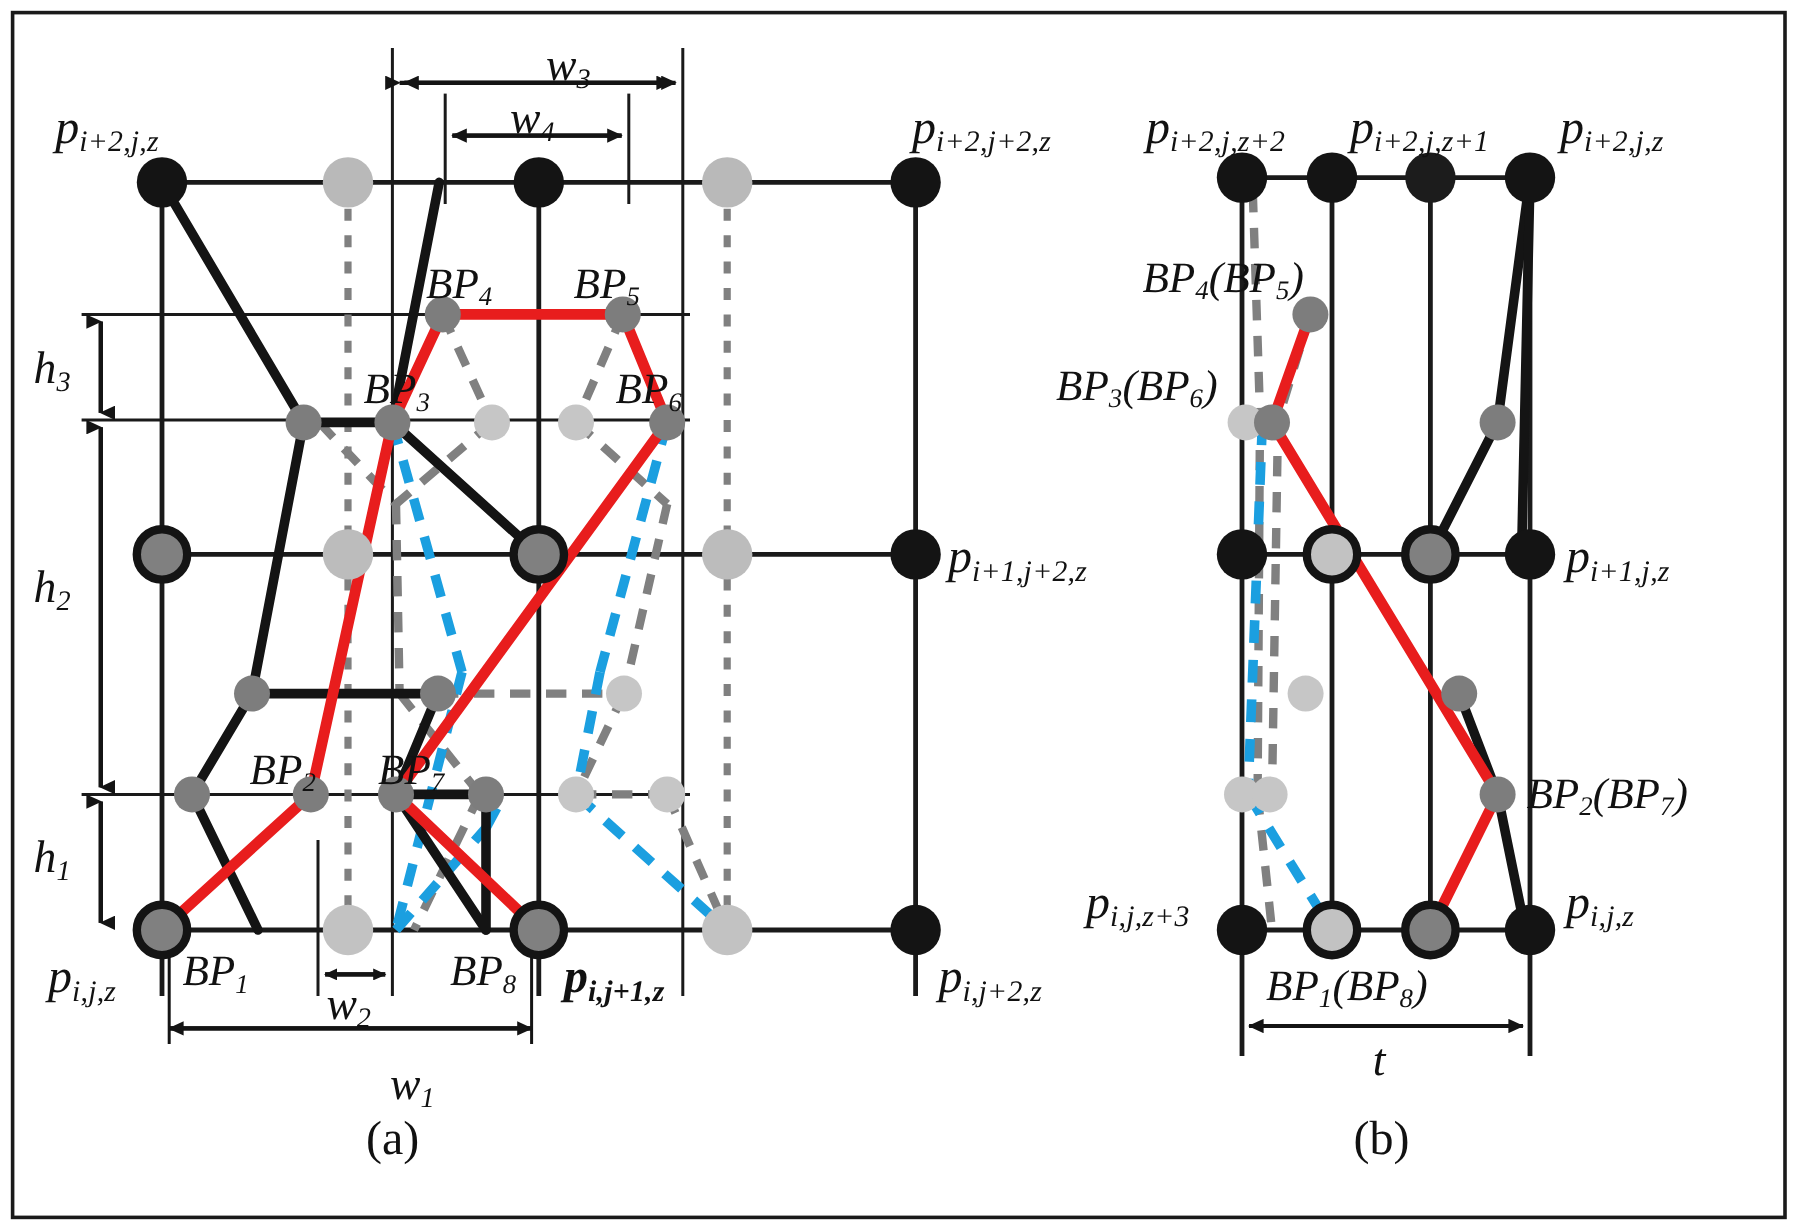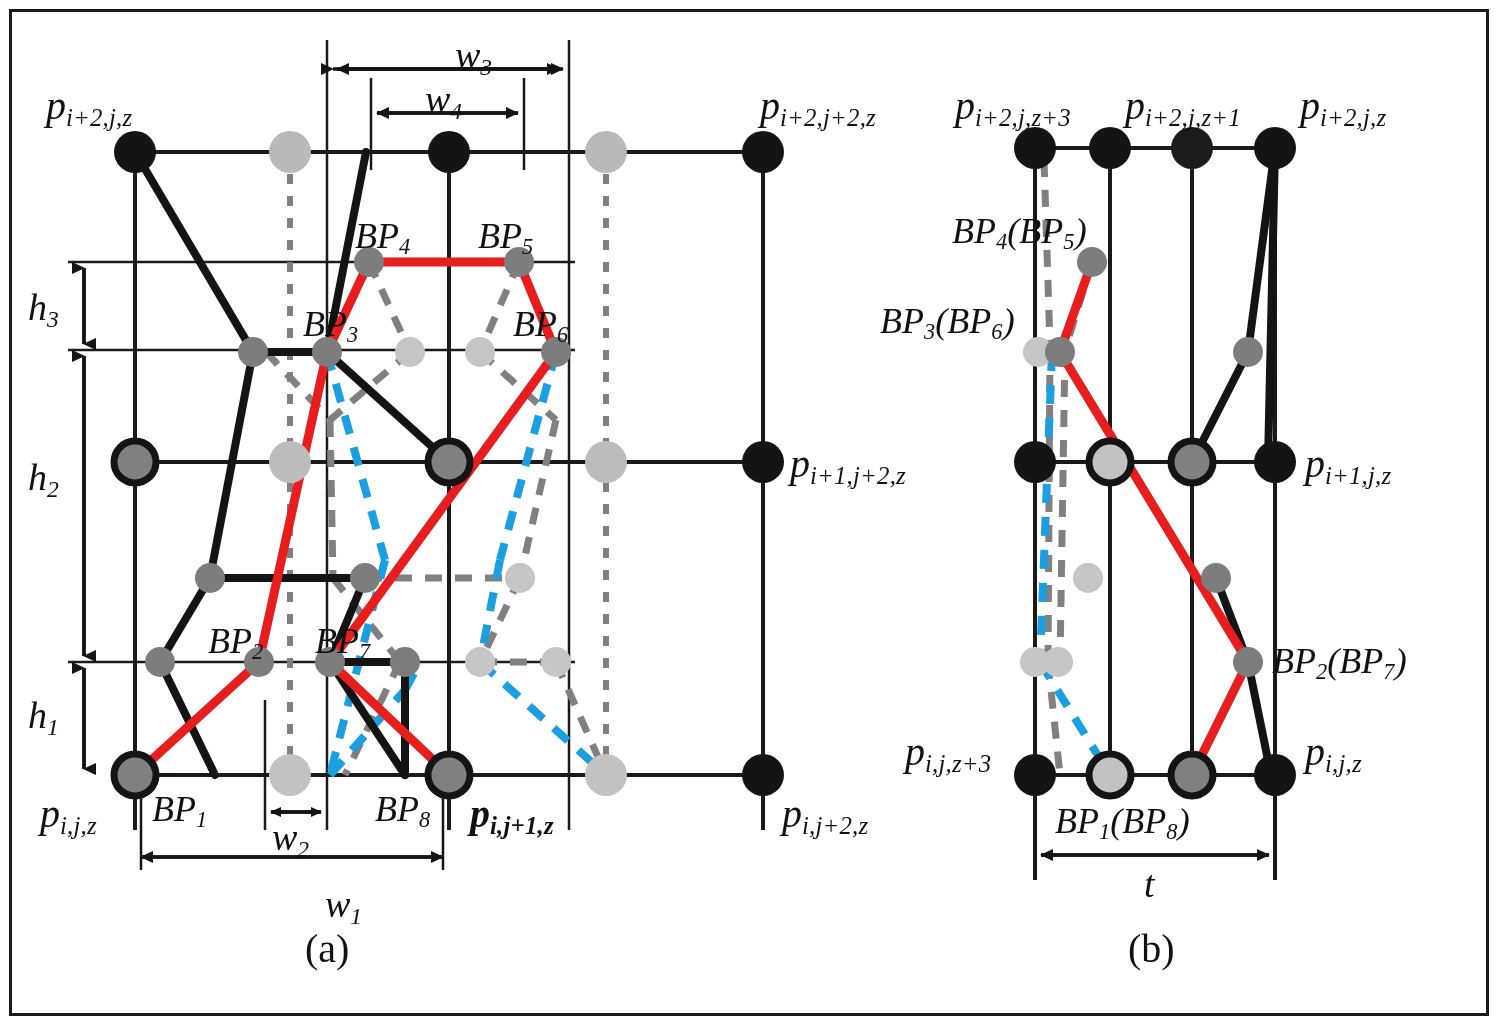--- a/index.html
+++ b/index.html
@@ -328,29 +328,29 @@
   </div>
   <div class="lbl dimlabel" style="left:455px;top:33px;">
     <span class="up">w</span><sub>3</sub>
   </div>
   <div class="lbl dimlabel" style="left:425px;top:77px;">
     <span class="up">w</span><sub>4</sub>
   </div>
   <div class="lbl dimlabel" style="left:28px;top:693px;">
     <span class="up">h</span><sub>1</sub>
   </div>
-  <div class="lbl dimlabel" style="left:28px;top:455px;">
+  <div class="lbl dimlabel" style="left:28px;top:468px;">
     <span class="up">h</span><sub>2</sub>
   </div>
   <div class="lbl dimlabel" style="left:28px;top:285px;">
     <span class="up">h</span><sub>3</sub>
   </div>
 
   <div class="lbl plabel" style="left:955px;top:82px;">
-    <span class="up">p</span><sub>i+2,j,z+3</sub>
+    <span class="up">p</span><sub>i+2,j,z+2</sub>
   </div>
   <div class="lbl plabel" style="left:1125px;top:82px;text-align:right;">
     <span class="up">p</span><sub>i+2,j,z+1</sub>
   </div>
   <div class="lbl plabel" style="left:1300px;top:82px;">
     <span class="up">p</span><sub>i+2,j,z</sub>
   </div>
   <div class="lbl plabel" style="left:1305px;top:440px;">
     <span class="up">p</span><sub>i+1,j,z</sub>
   </div>

